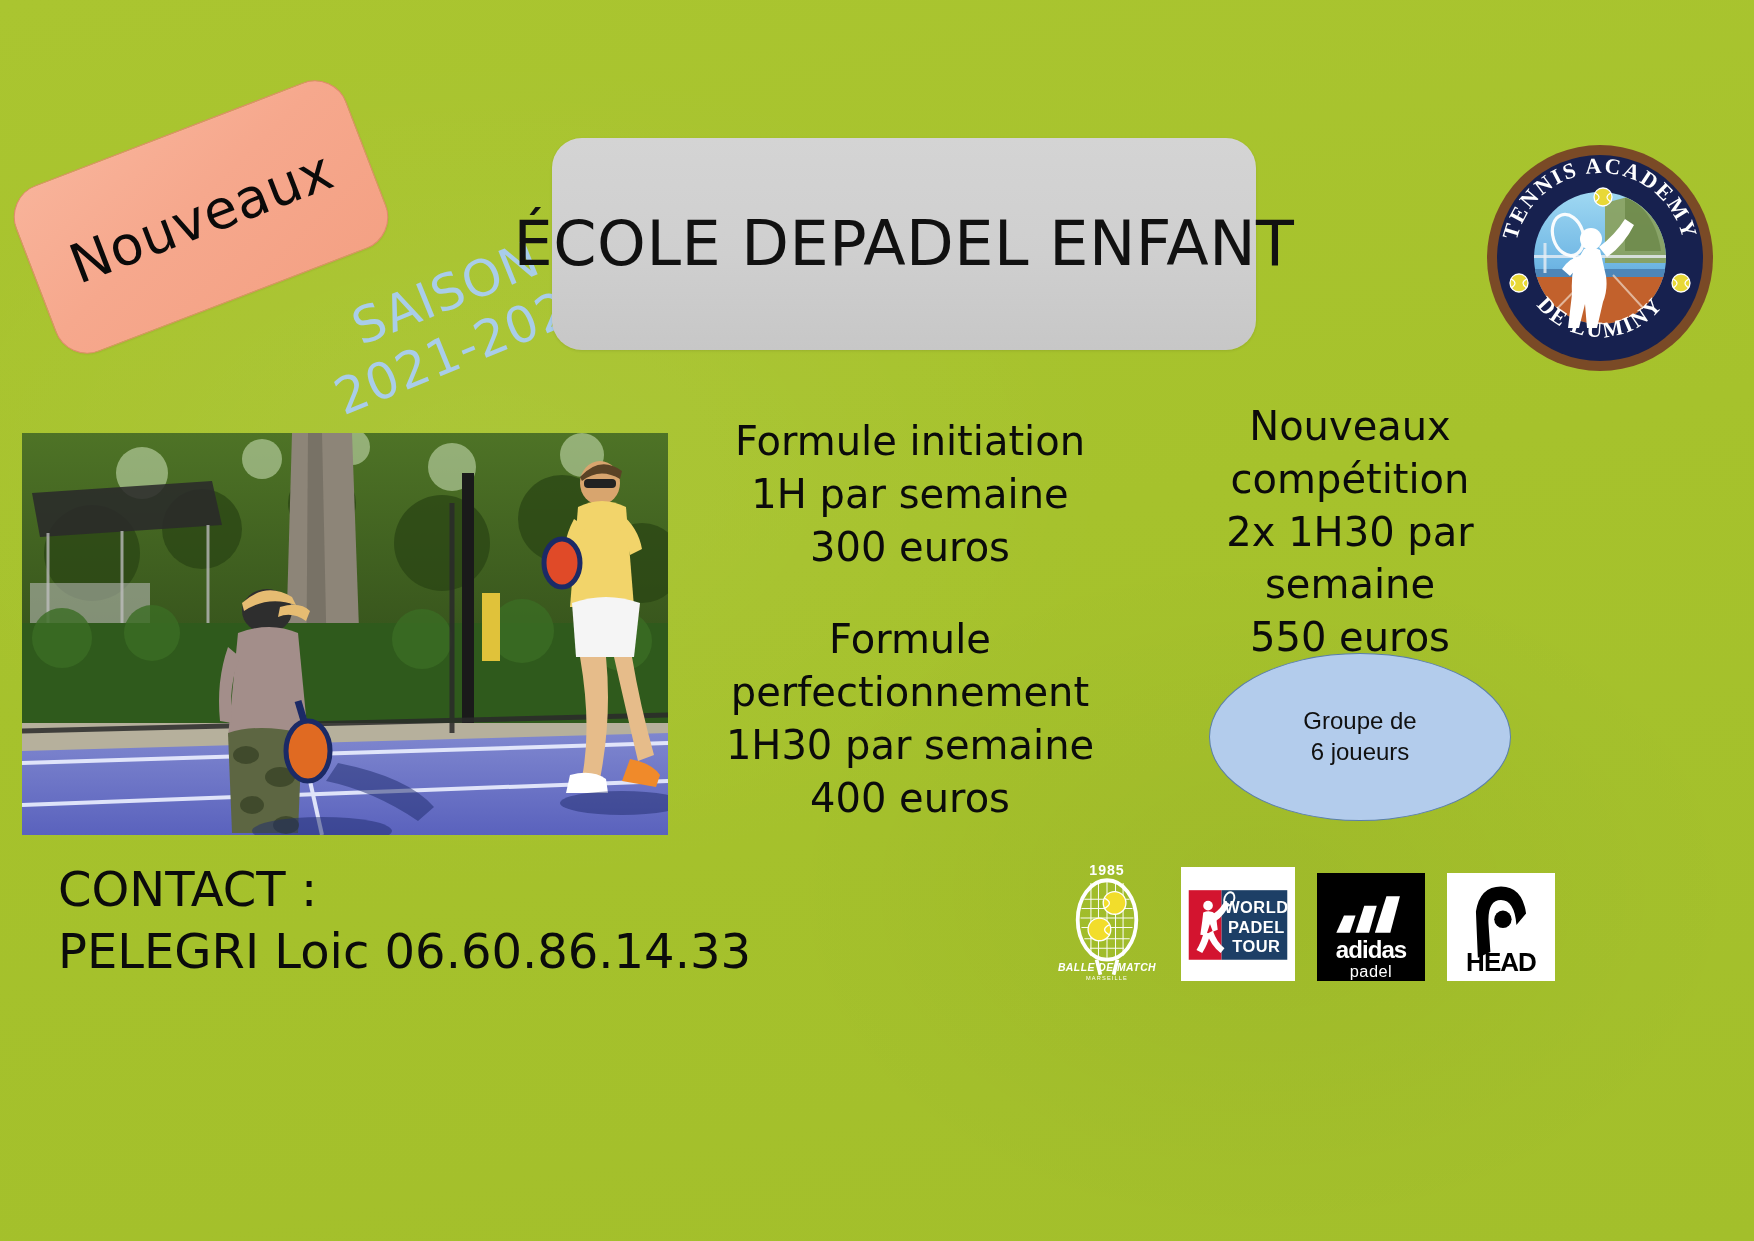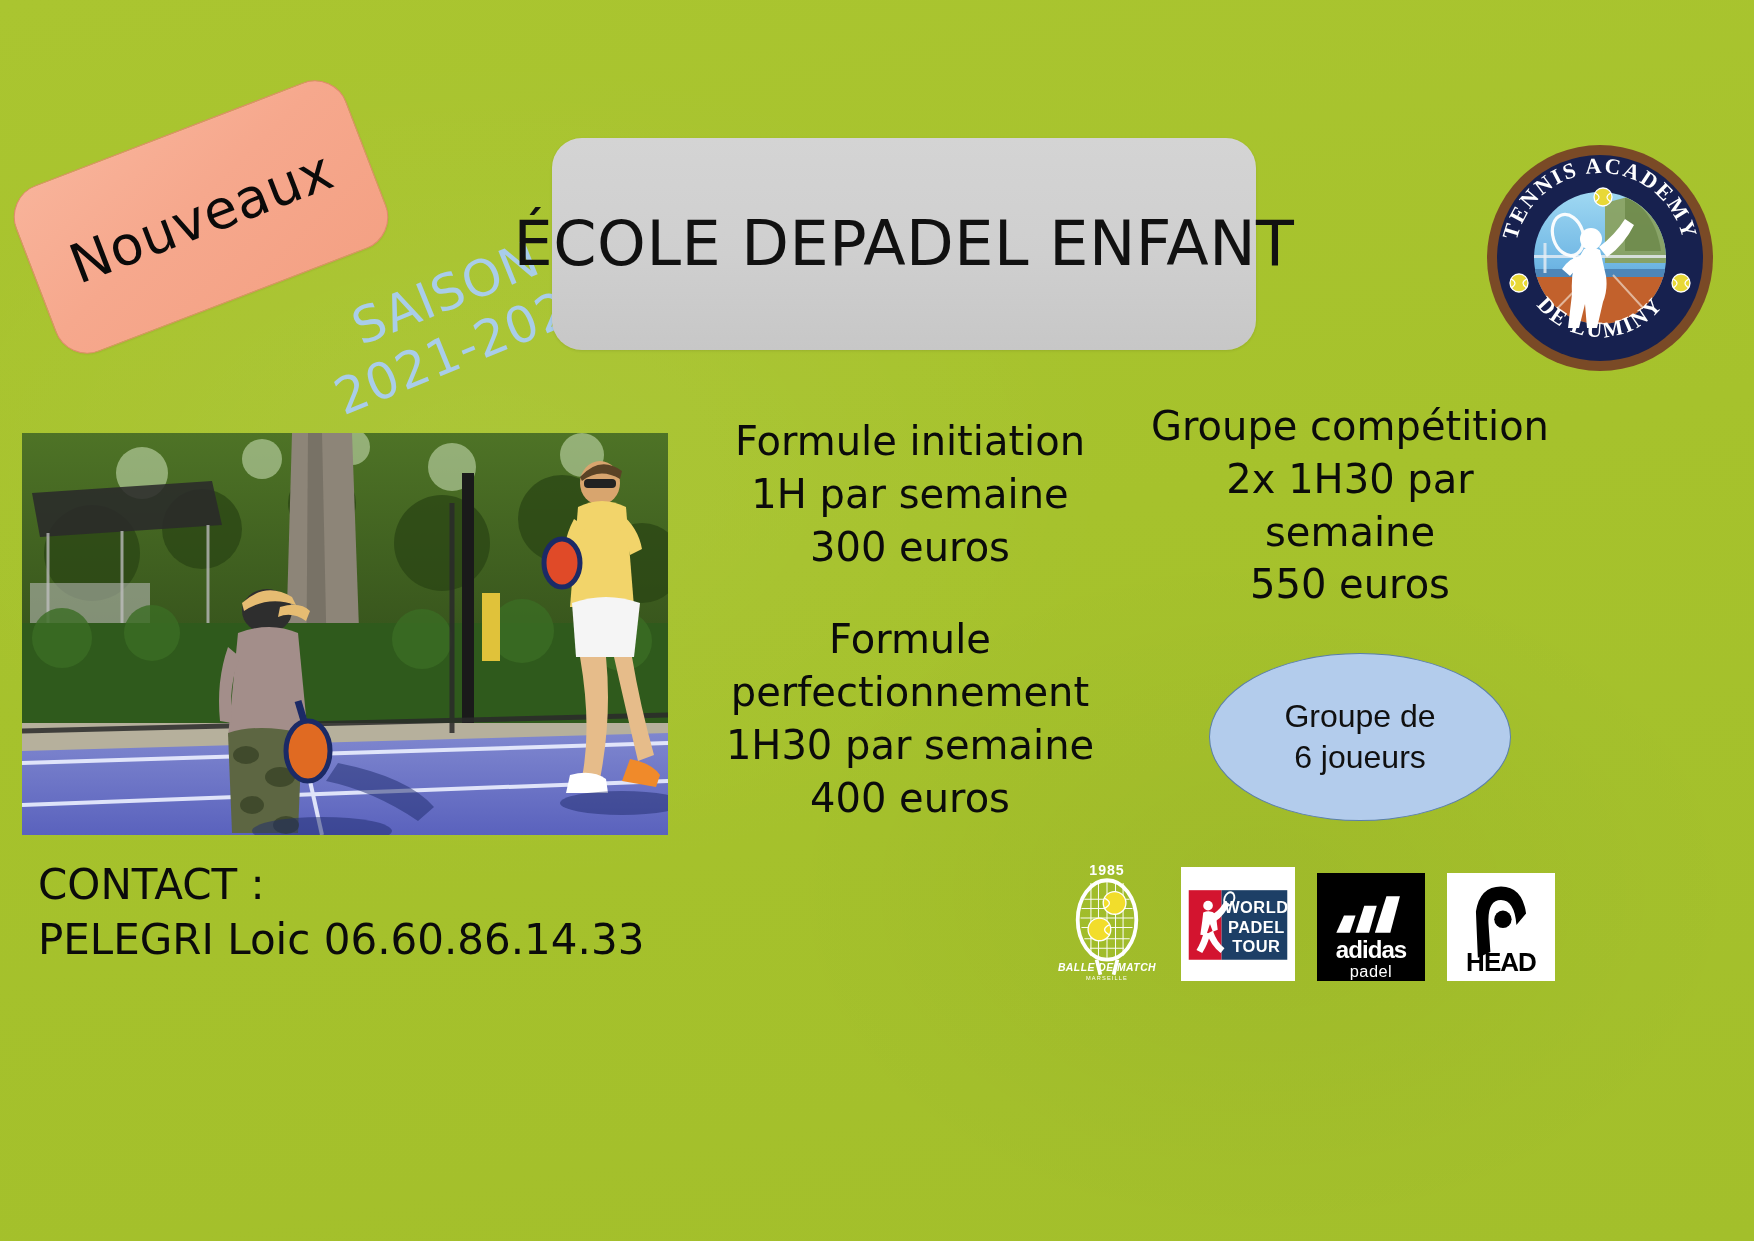--- a/index.html
+++ b/index.html
@@ -105,30 +105,30 @@
     position:absolute;left:1209px;top:653px;
     width:300px;height:166px;
     border-radius:50%;
     background:#b3ccec;
     border:1.5px solid #5b7fa8;
     display:flex;flex-direction:column;
     align-items:center;justify-content:center;
   }
   #group-ellipse .ln{
     font-family:"Liberation Sans", sans-serif;
-    font-size:32px;color:#101010;line-height:1.28;
+    font-size:24px;color:#101010;line-height:1.28;
   }
 
   
   #contact{
     position:absolute;left:38px;top:858px;
     font-family:"DejaVu Sans", sans-serif;
     color:#0b0b0b;
   }
-  #contact .ln{font-size:42px;line-height:1.30;white-space:nowrap;}
+  #contact .ln{font-size:48px;line-height:1.30;white-space:nowrap;margin-left:20px;}
 
   
   #sponsors{
     position:absolute;left:1055px;top:855px;
     width:660px;height:130px;
     display:flex;align-items:flex-end;gap:22px;
   }
   .sponsor{display:block;margin-top:32px;}
 </style>
 </head>
@@ -336,21 +336,21 @@
     <div class="price-block second">
       <div class="ln">Formule</div>
       <div class="ln">perfectionnement</div>
       <div class="ln">1H30 par semaine</div>
       <div class="ln">400 euros</div>
     </div>
   </div>
 
   <div class="price-col" id="col-right">
     <div class="price-block">
-      <div class="ln">Groupe compétition</div>
+      <div class="ln">Nouveaux compétition</div>
       <div class="ln">2x 1H30 par</div>
       <div class="ln">semaine</div>
       <div class="ln">550 euros</div>
     </div>
   </div>
 
   <div id="group-ellipse">
     <div class="ln">Groupe de</div>
     <div class="ln">6 joueurs</div>
   </div>

